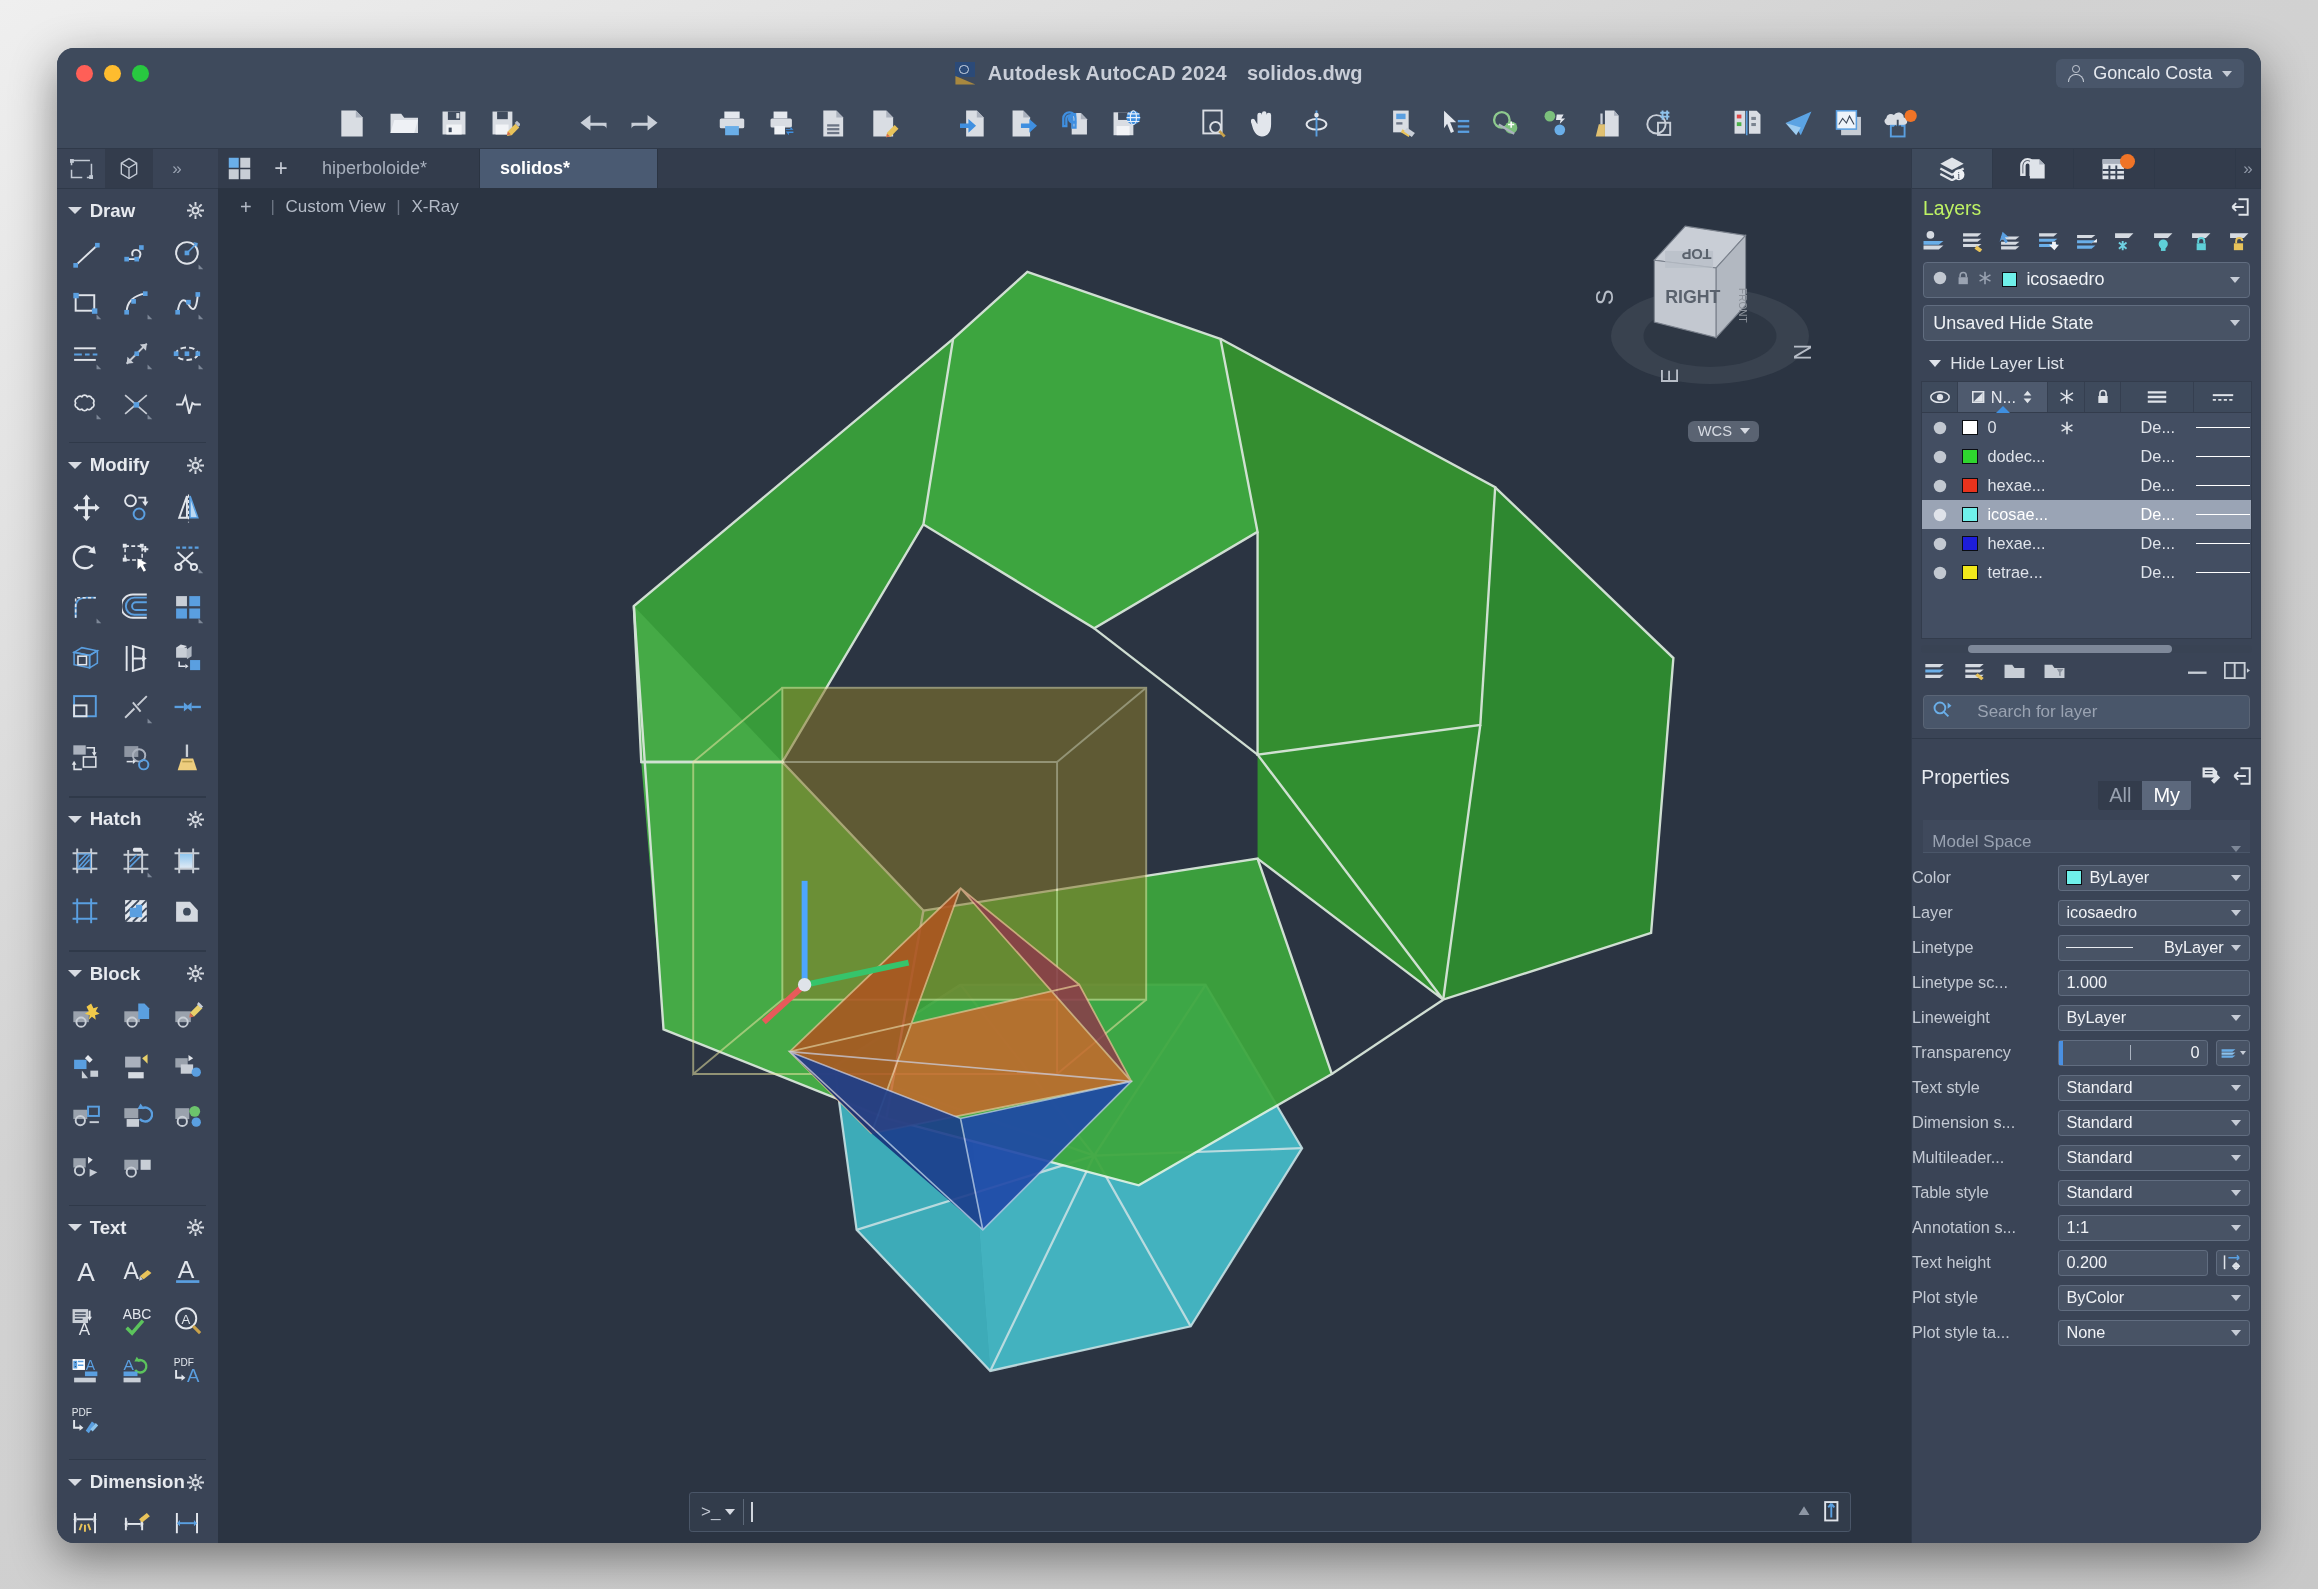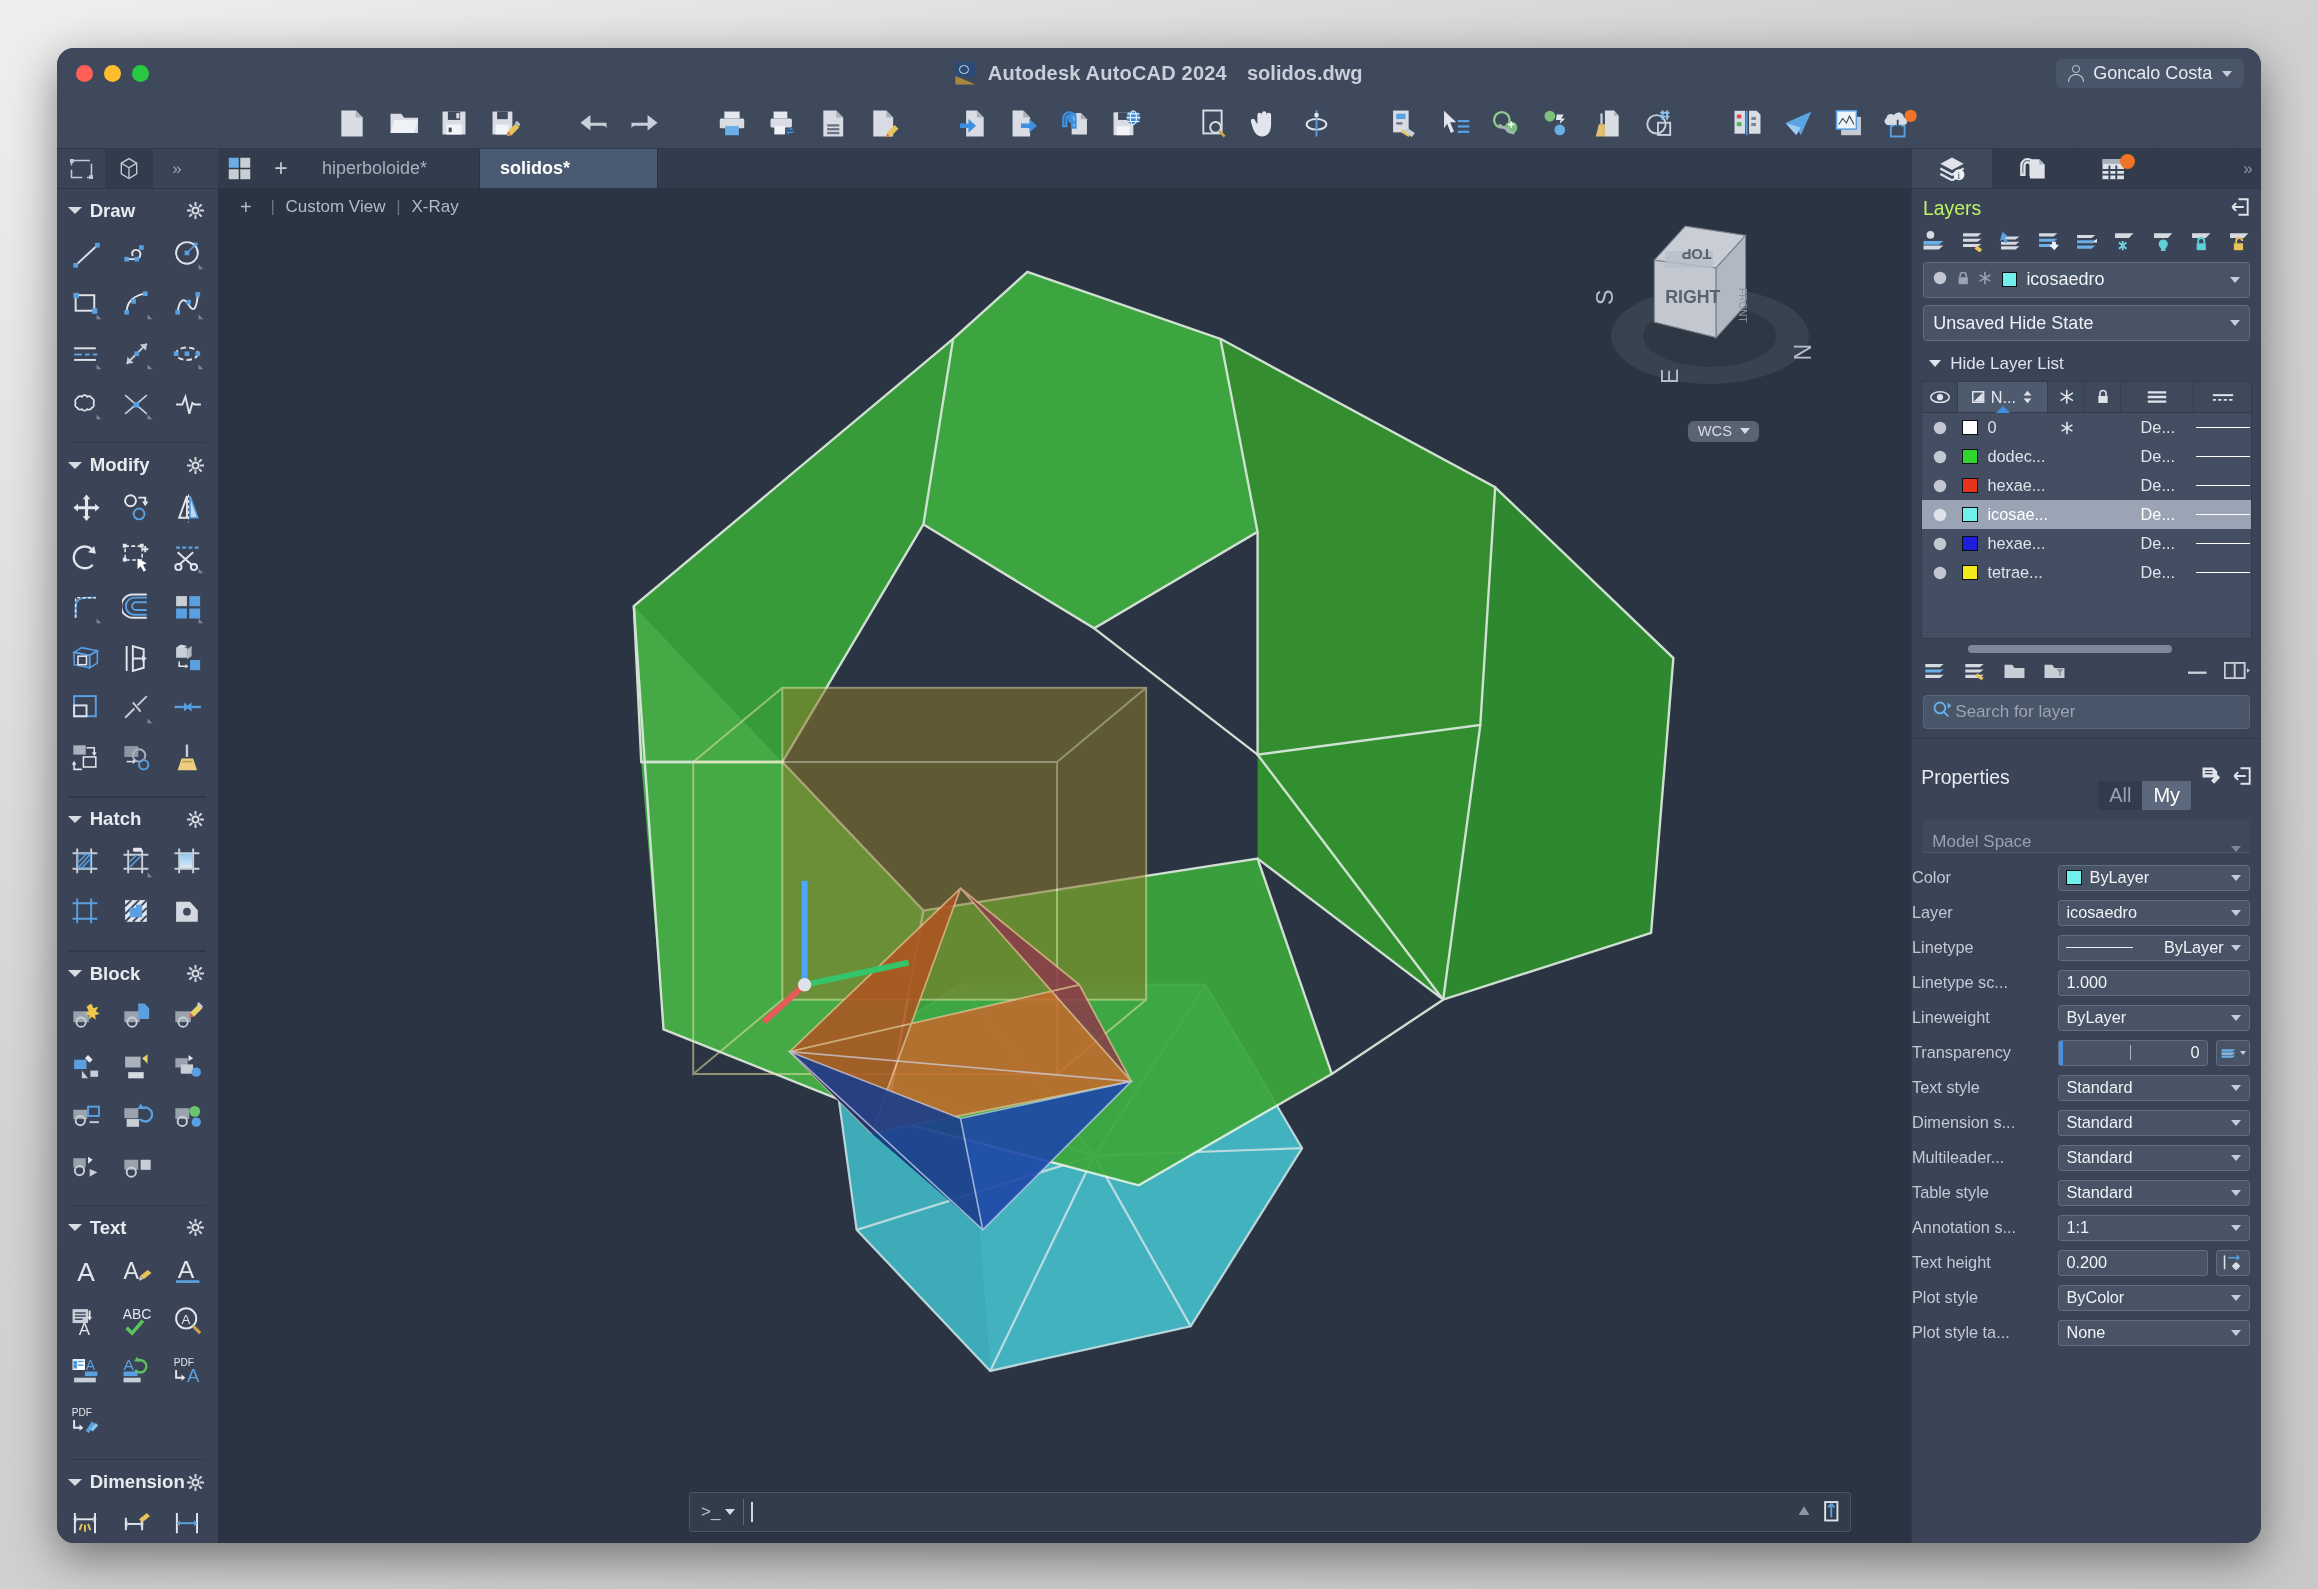--- a/index.html
+++ b/index.html
@@ -185,21 +185,21 @@
   #layer-list-body{ height: 225px; background:#434e62; }
 
   #lg-scroll { margin: 6.2px 9.3px 0 9.3px; height:7.7px; background:#39435499; border-radius:3.9px; position:relative;}
   #lg-scroll i{ position:absolute; left:14%; width:62%; top:0; bottom:0; background:#7e8899; border-radius:3.9px;}
 
   #layer-foot{ display:flex; align-items:center; padding: 7.7px 11px; gap:17px;}
   #layer-foot .sp{ flex:1; }
 
   #layer-search{
     margin: 3.1px 11px 9.3px 11px; height:34px; background:#49566a; border:0.8px solid #5a6576; border-radius:3.9px;
-    display:flex; align-items:center; gap:2px; padding: 0 9.3px;
+    display:flex; align-items:center; gap:24px; padding: 0 9.3px;
     color:#9aa3b2; font-size:17px;
   }
 
   #props-head{
     display:flex; align-items:center; padding: 6.2px 9.3px; gap:9.3px;
     border-top:0.8px solid #2f3949; background:#3a4456;
   }
   #props-head .ttl{ color:#e8ebf0; font-size:19.4px; flex:1;}
   .seg { display:flex; border-radius:3.1px; overflow:hidden; }
   .seg div{ padding: 3.1px 11px; font-size:20px; background:#333c4c; color:#98a1b0;margin-top:36px;}

